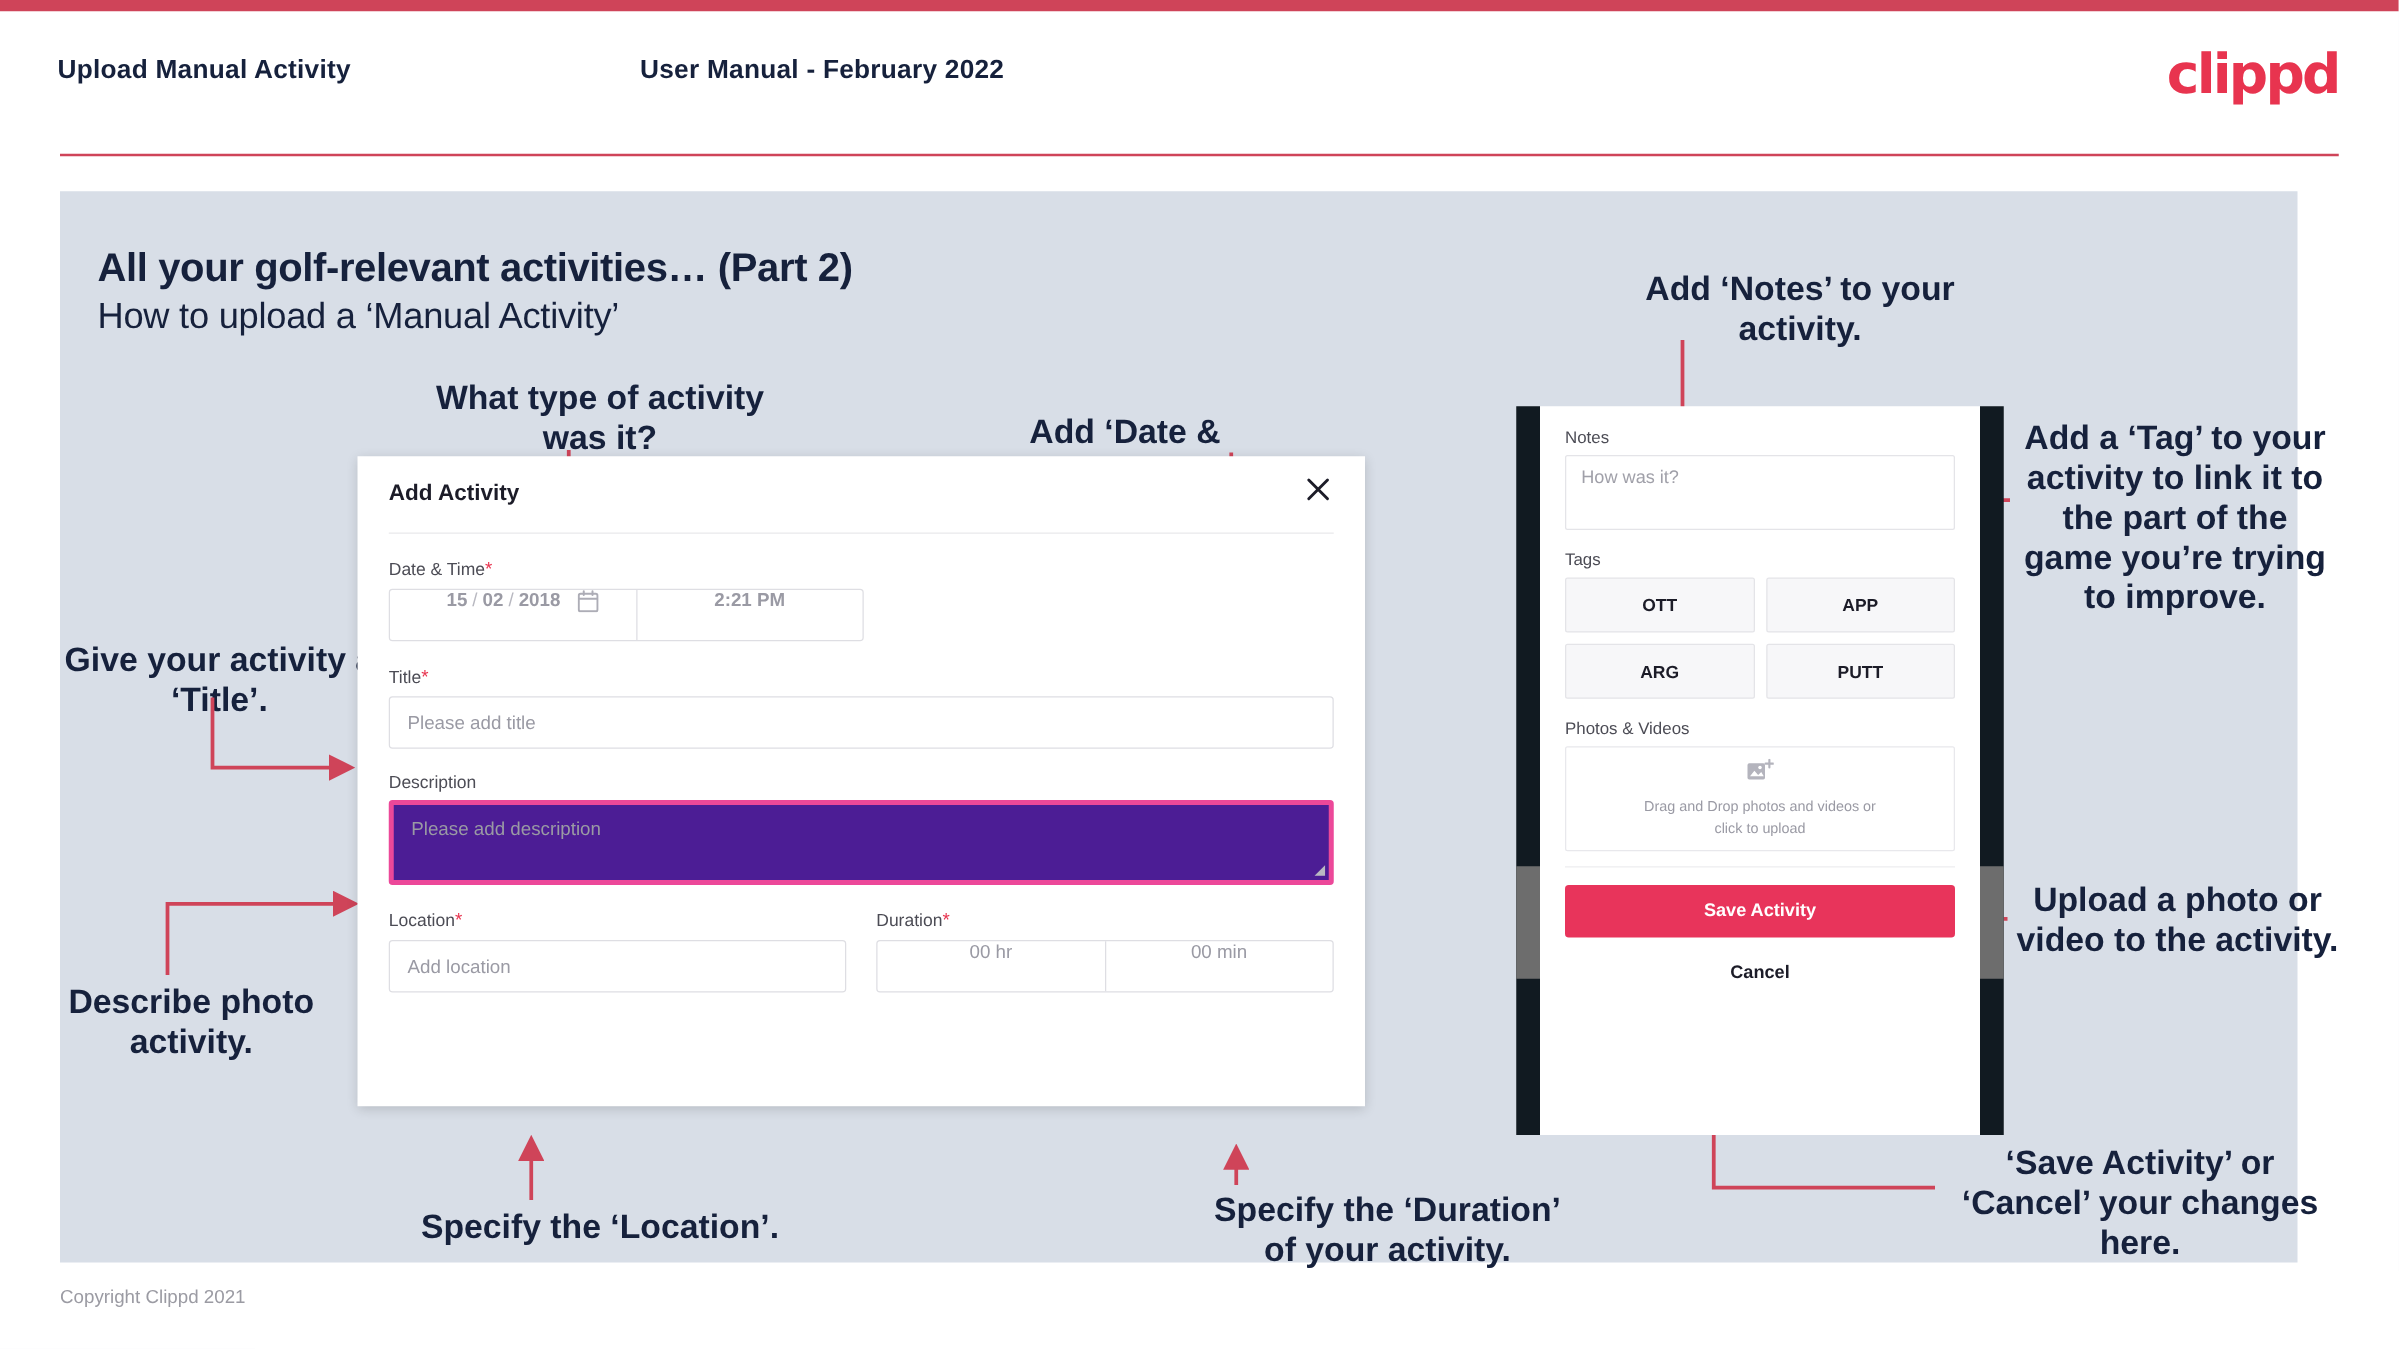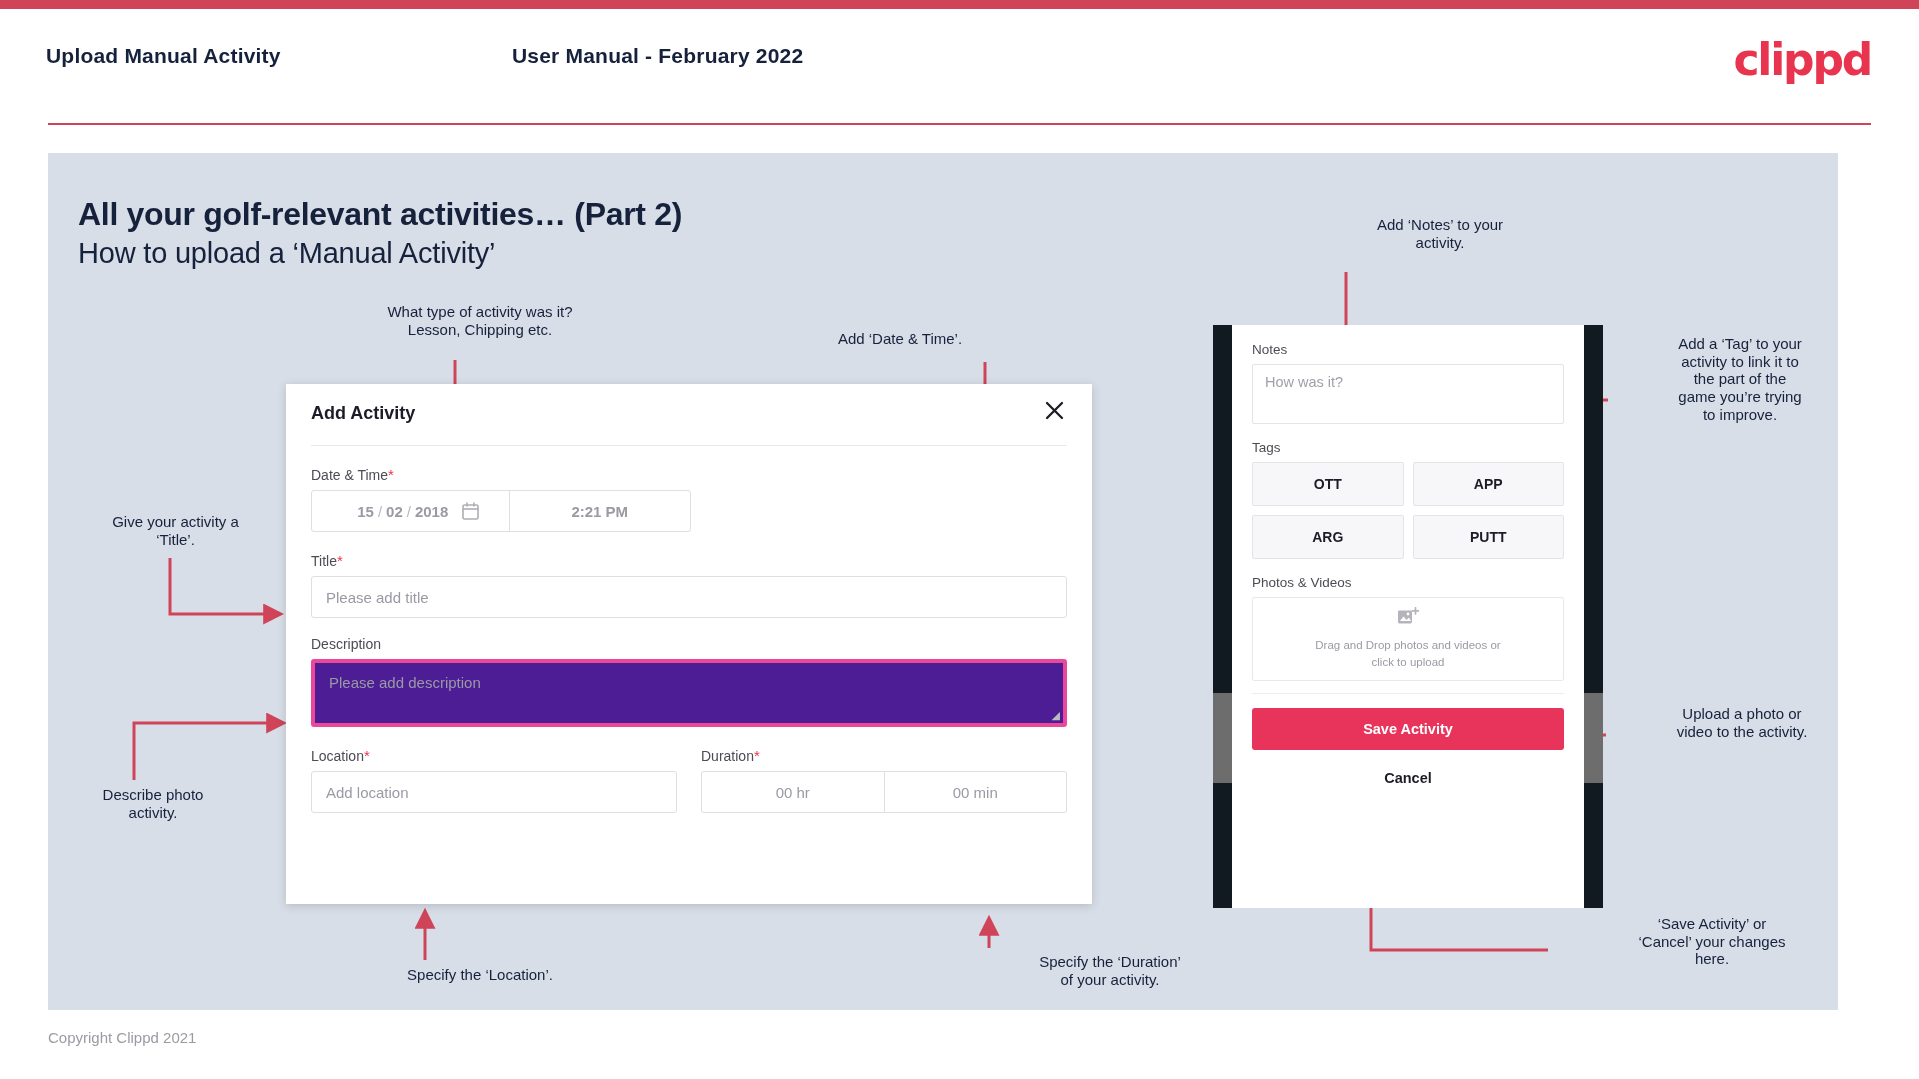--- a/index.html
+++ b/index.html
@@ -49,35 +49,35 @@
     font-size: 32px; font-weight: 700; color: #16213c; letter-spacing: -.3px;
   }
   .slide-subtitle {
     position: absolute; left: 78px; top: 237px;
     font-size: 29px; font-weight: 400; color: #16213c; letter-spacing: -.2px;
   }
 
   
   .anno {
     position: absolute;
-    font-size: 15px; color: #16213c; line-height: 1.18;
-    font-weight: 400;
+    font-size: 27px; color: #16213c; line-height: 1.18;
+    font-weight: 700;
     white-space: pre-line;
   }
   .anno.c { text-align: center; }
 
   
   .arrows {
     position: absolute; left: 0; top: 0; width: 1919px; height: 1079px;
     pointer-events: none;
   }
 
   
   .dialog {
-    position: absolute; left: 286px; top: 384px;
+    position: absolute; left: 286px; top: 365px;
     width: 806px; height: 520px;
     background: #ffffff;
     box-shadow: 0 2px 9px rgba(0,0,0,.16);
   }
   .dialog-head {
     position: relative; height: 62px;
     border-bottom: 1px solid #e9e9ec;
     margin: 0 25px;
   }
   .dialog-title {
@@ -114,21 +114,21 @@
     background: #4c1d95; padding: 11px 14px;
     font-size: 15px; color: #9a9aa4; position: relative;
     overflow: hidden;
   }
   .resize-grip {
     position: absolute; right: 3px; bottom: 2px;
     font-size: 11px; color: #b9b9c2; line-height: 1;
   }
   .split { display: flex; border: 1px solid #dedee3; border-radius: 3px; height: 42px; background:#fff; }
   .split > div {
-    flex: 1; display: flex; align-items: center; justify-content: center;
+    flex: 1; display: flex; align-items: flex-start; justify-content: center;
     font-size: 15px; color: #9a9aa4;
   }
   .split > div + div { border-left: 1px solid #dedee3; }
   .date-cell {
     flex: 1; display: flex; align-items: center; gap: 4px;
     padding-left: 16px; font-size: 15px; color: #22222c; font-weight: 700;
   }
   .date-cell .sep { color: #b8b8c0; font-weight: 400; }
   .time-cell {
     flex: 1; display: flex; align-items: center; justify-content: center;

